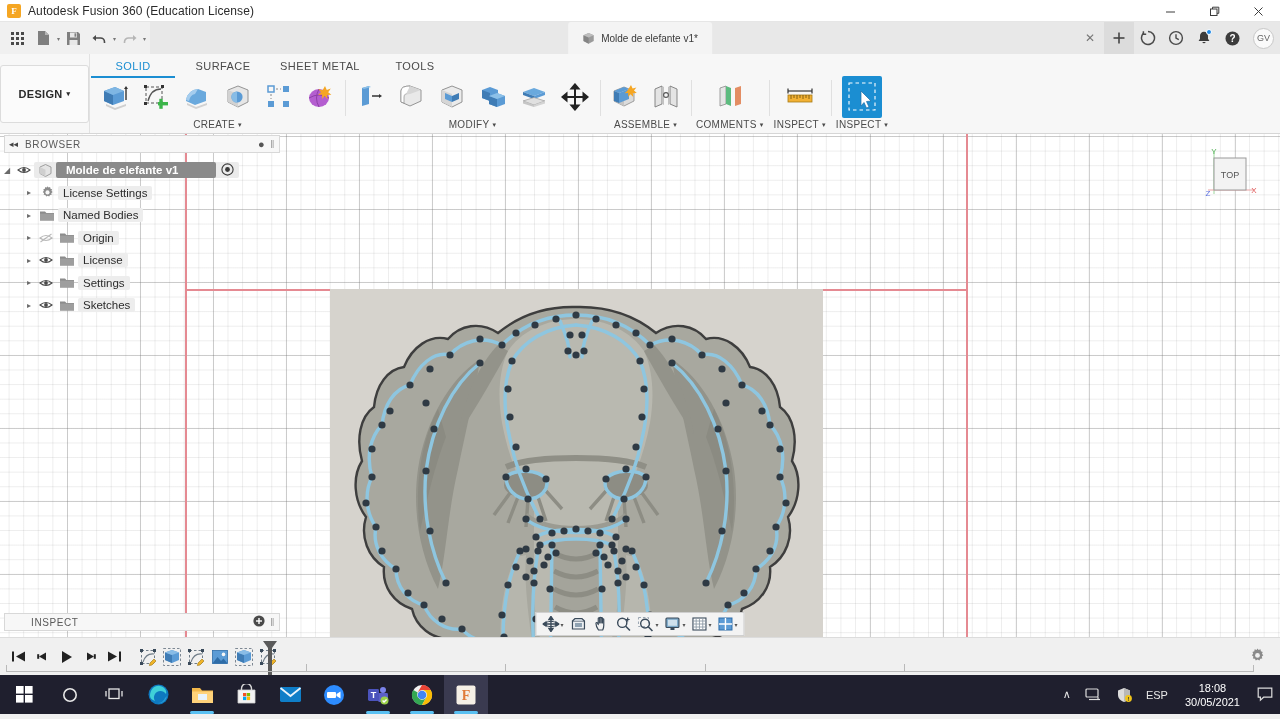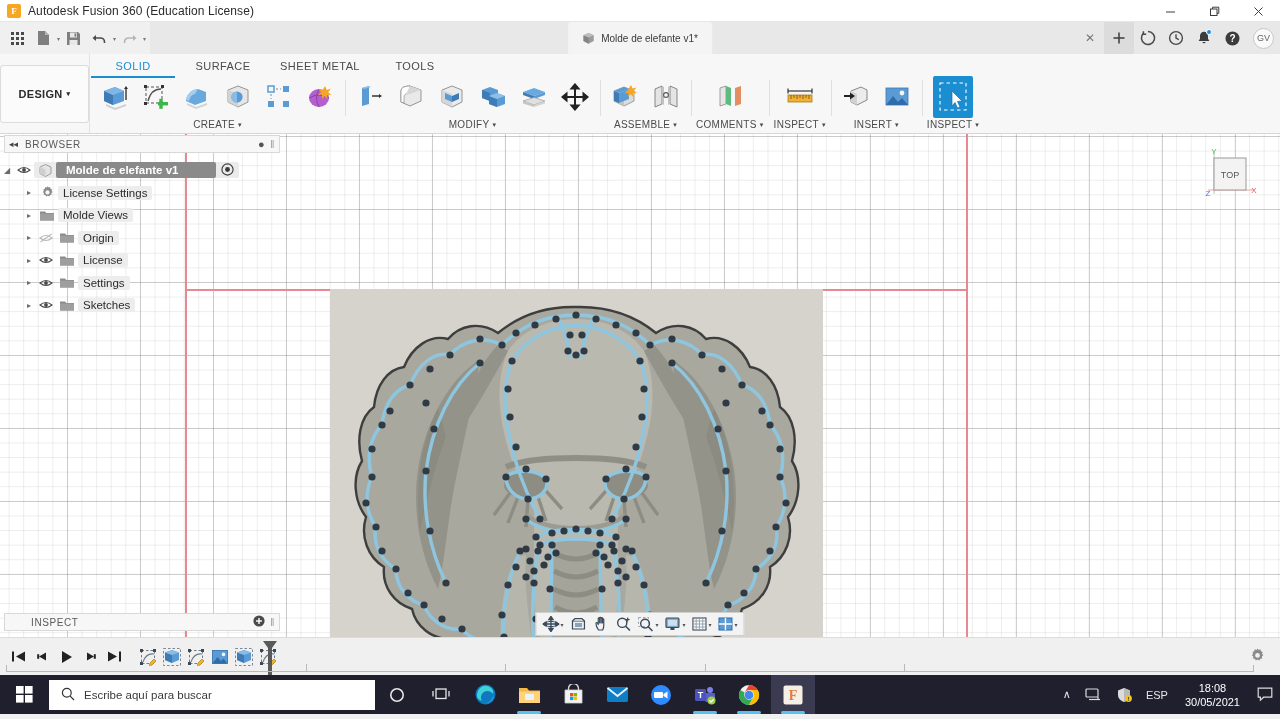--- a/index.html
+++ b/index.html
@@ -586,43 +586,20 @@
               </g>
             </svg>
           </div>
         </div>
         <div class="panel-label">
           <span>INSPECT</span>
           <span style="font-size:7px;">▾</span>
         </div>
       </div>
 
-      <div class="panel">
-        <div class="panel-icons">
-          <div class="ri">
-            <svg width="30" height="30" viewBox="0 0 30 30">
-              <path d="M10 9 L20 5 L26 8 L26 18 L16 23 L10 20 Z" fill="#ececec" stroke="#7a7a7a" stroke-width=".9"></path>
-              <path d="M10 9 L16 12 L16 23 L10 20 Z" fill="#d2d2d2"></path>
-              <path d="M3 14 h9 M3 14 l0 0" stroke="#222" stroke-width="2"></path>
-              <path d="M14 14 l-5 -3.5 v7 z" fill="#222"></path>
-            </svg>
-          </div>
-          <div class="ri">
-            <svg width="30" height="30" viewBox="0 0 30 30">
-              <rect x="4" y="6" width="22" height="17" fill="#5b9bd5" stroke="#3b78ad" stroke-width=".8"></rect>
-              <circle cx="20" cy="11" r="2.4" fill="#f4f4f4"></circle>
-              <path d="M4 23 L11 14 L16 20 L20 16 L26 23 Z" fill="#2f6da8"></path>
-            </svg>
-          </div>
-        </div>
-        <div class="panel-label">
-          <span>INSERT</span>
-          <span style="font-size:7px;">▾</span>
-        </div>
-      </div>
 
       <div class="panel">
         <div class="panel-icons">
           <div class="ri sel">
             <svg width="34" height="36" viewBox="0 0 34 36">
               <rect x="4" y="4" width="26" height="27" fill="#1b8ed2" stroke="#ffffff" stroke-width="1.1" stroke-dasharray="3.5 3"></rect>
               <path d="M16 12 L26 22 L21.5 22.5 L24 28 L21.5 29 L19 23.5 L16 27 Z" fill="#ffffff" stroke="#1b6fa8" stroke-width=".7"></path>
             </svg>
           </div>
         </div>
@@ -1066,21 +1043,21 @@
 
       <div class="trow">
         <span style="width:22px;flex:0 0 22px;"></span>
         <span class="arrow">▸</span>
         <span class="ico">
           <svg width="16" height="13" viewBox="0 0 16 13">
             <path d="M1 2.5 h5 l1.4 1.6 h7.6 v7.4 h-14 z" fill="#8c8c8c"></path>
             <path d="M1 4.6 h14 v6.9 h-14 z" fill="#9e9e9e"></path>
           </svg>
         </span>
-        <span class="nm sh">Molde Views</span>
+        <span class="nm sh">Named Bodies</span>
       </div>
 
       <div class="trow">
         <span style="width:22px;flex:0 0 22px;"></span>
         <span class="arrow">▸</span>
         <span class="eye dim">
           <svg width="14" height="10" viewBox="0 0 14 10">
               <path d="M1 5 Q7 0 13 5 Q7 10 1 5 Z" fill="none" stroke="#4a4a4a" stroke-width="1.1"></path>
               <line x1="1.5" y1="9" x2="12.5" y2="1" stroke="#4a4a4a" stroke-width="1.1"></line>
             </svg>
@@ -1285,29 +1262,20 @@
     <svg width="17" height="17" viewBox="0 0 17 17">
       <g fill="#ffffff">
           <rect x="0" y="0" width="7.6" height="7.6"></rect>
           <rect x="9" y="0" width="7.6" height="7.6"></rect>
           <rect x="0" y="9" width="7.6" height="7.6"></rect>
           <rect x="9" y="9" width="7.6" height="7.6"></rect>
         </g>
     </svg>
   </div>
 
-  <div id="tb-search">
-    <span>
-      <svg width="14" height="14" viewBox="0 0 14 14">
-          <circle cx="5.8" cy="5.8" r="4.4" fill="none" stroke="#333" stroke-width="1.2"></circle>
-          <line x1="9.2" y1="9.2" x2="13" y2="13" stroke="#333" stroke-width="1.2"></line>
-        </svg>
-    </span>
-    <span class="ph">Escribe aquí para buscar</span>
-  </div>
 
   <div class="tbi">
     <svg width="16" height="16" viewBox="0 0 16 16">
         <circle cx="8" cy="8" r="6.2" fill="none" stroke="#e6e6e6" stroke-width="1.6"></circle>
       </svg>
   </div>
   <div class="tbi">
     <svg width="18" height="15" viewBox="0 0 18 15">
       <rect x="4" y="2" width="10" height="9.5" fill="none" stroke="#e6e6e6" stroke-width="1.3"></rect>
       <line x1="1" y1="4" x2="1" y2="9.5" stroke="#e6e6e6" stroke-width="1.3"></line>

